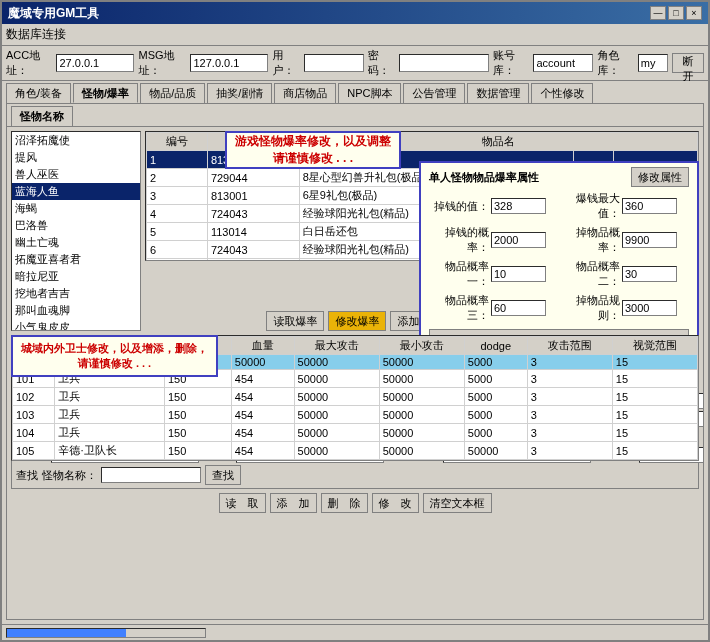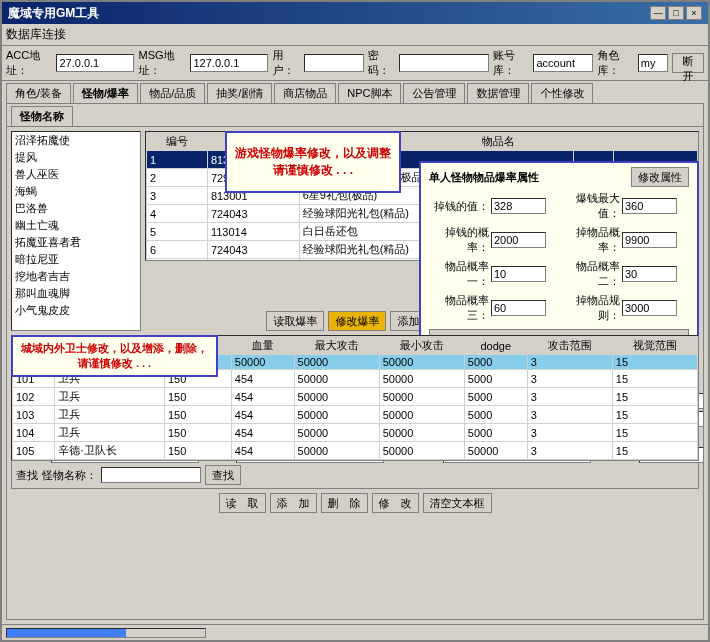--- a/index.html
+++ b/index.html
@@ -352,36 +352,37 @@
     </div>
 
     <div class="content-area">
 
       <div class="top-section">
 
         <div class="monster-list-panel">
           <div class="monster-list-item">沼泽拓魔使</div>
           <div class="monster-list-item">提风</div>
           <div class="monster-list-item">兽人巫医</div>
+          <div class="monster-list-item selected">蓝海人鱼</div>
           <div class="monster-list-item">海蝎</div>
           <div class="monster-list-item">巴洛兽</div>
           <div class="monster-list-item">幽土亡魂</div>
           <div class="monster-list-item">拓魔亚喜者君</div>
           <div class="monster-list-item">暗拉尼亚</div>
           <div class="monster-list-item">挖地者吉吉</div>
           <div class="monster-list-item">那叫血魂脚</div>
           <div class="monster-list-item">小气鬼皮皮</div>
 
         </div>
 
         <div class="right-panel">
 
           <div style="position:relative; flex:1;">
 
-            <div class="popup-balloon" style="top:0; left:80px; z-index:10; padding:12px 8px;">
+            <div class="popup-balloon" style="top:0; left:80px; z-index:10; padding:0 8px;">
               <div>游戏怪物爆率修改，以及调整</div>
               <div>请谨慎修改 . . .</div>
             </div>
             <div class="item-table-wrapper">
               <table>
                 <thead>
                   <tr>
                     <th>编号</th>
                     <th>物品ID</th>
                     <th colspan="3">物品名</th>

